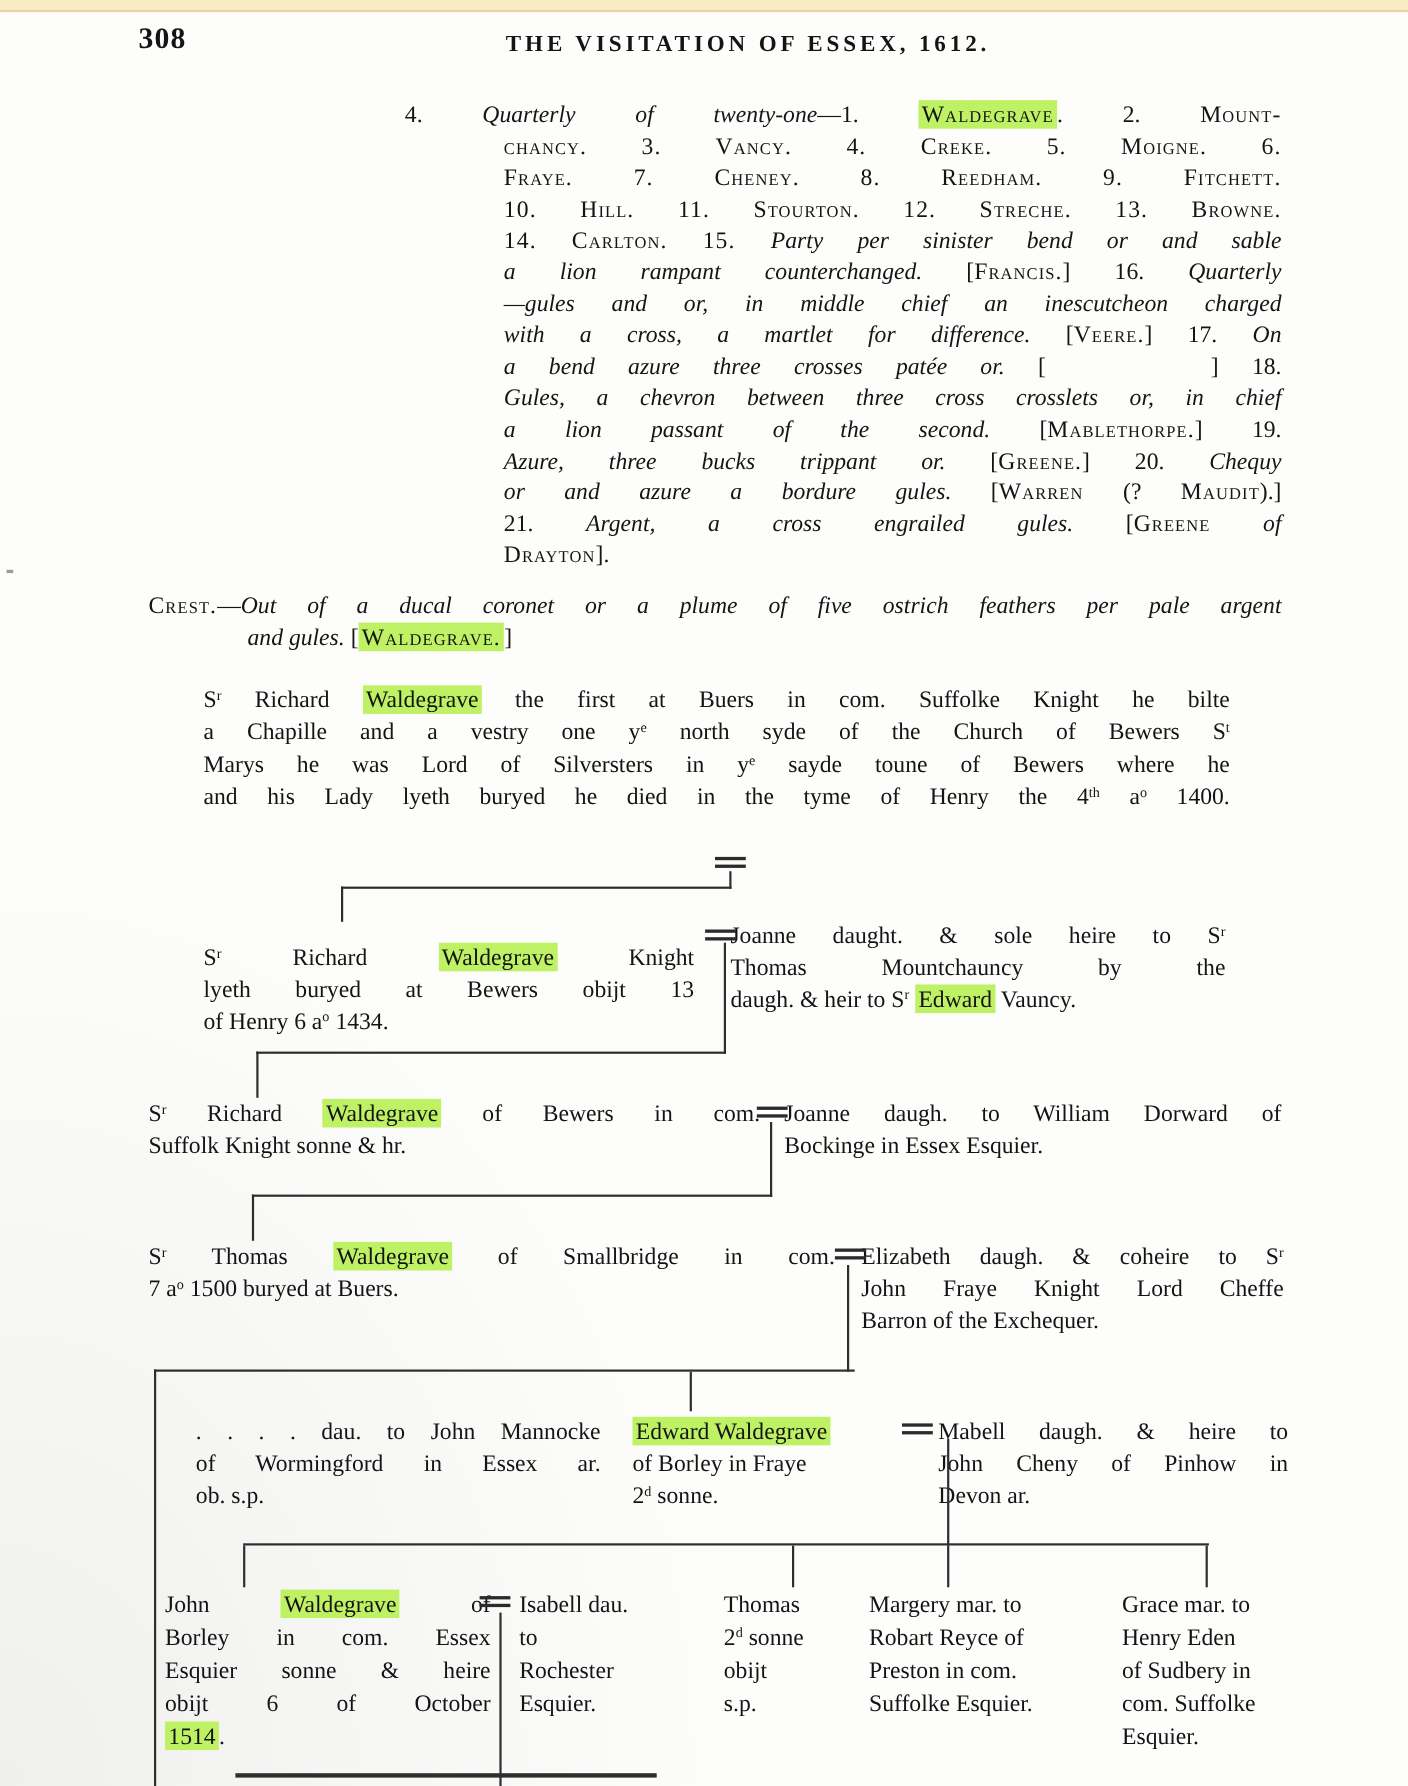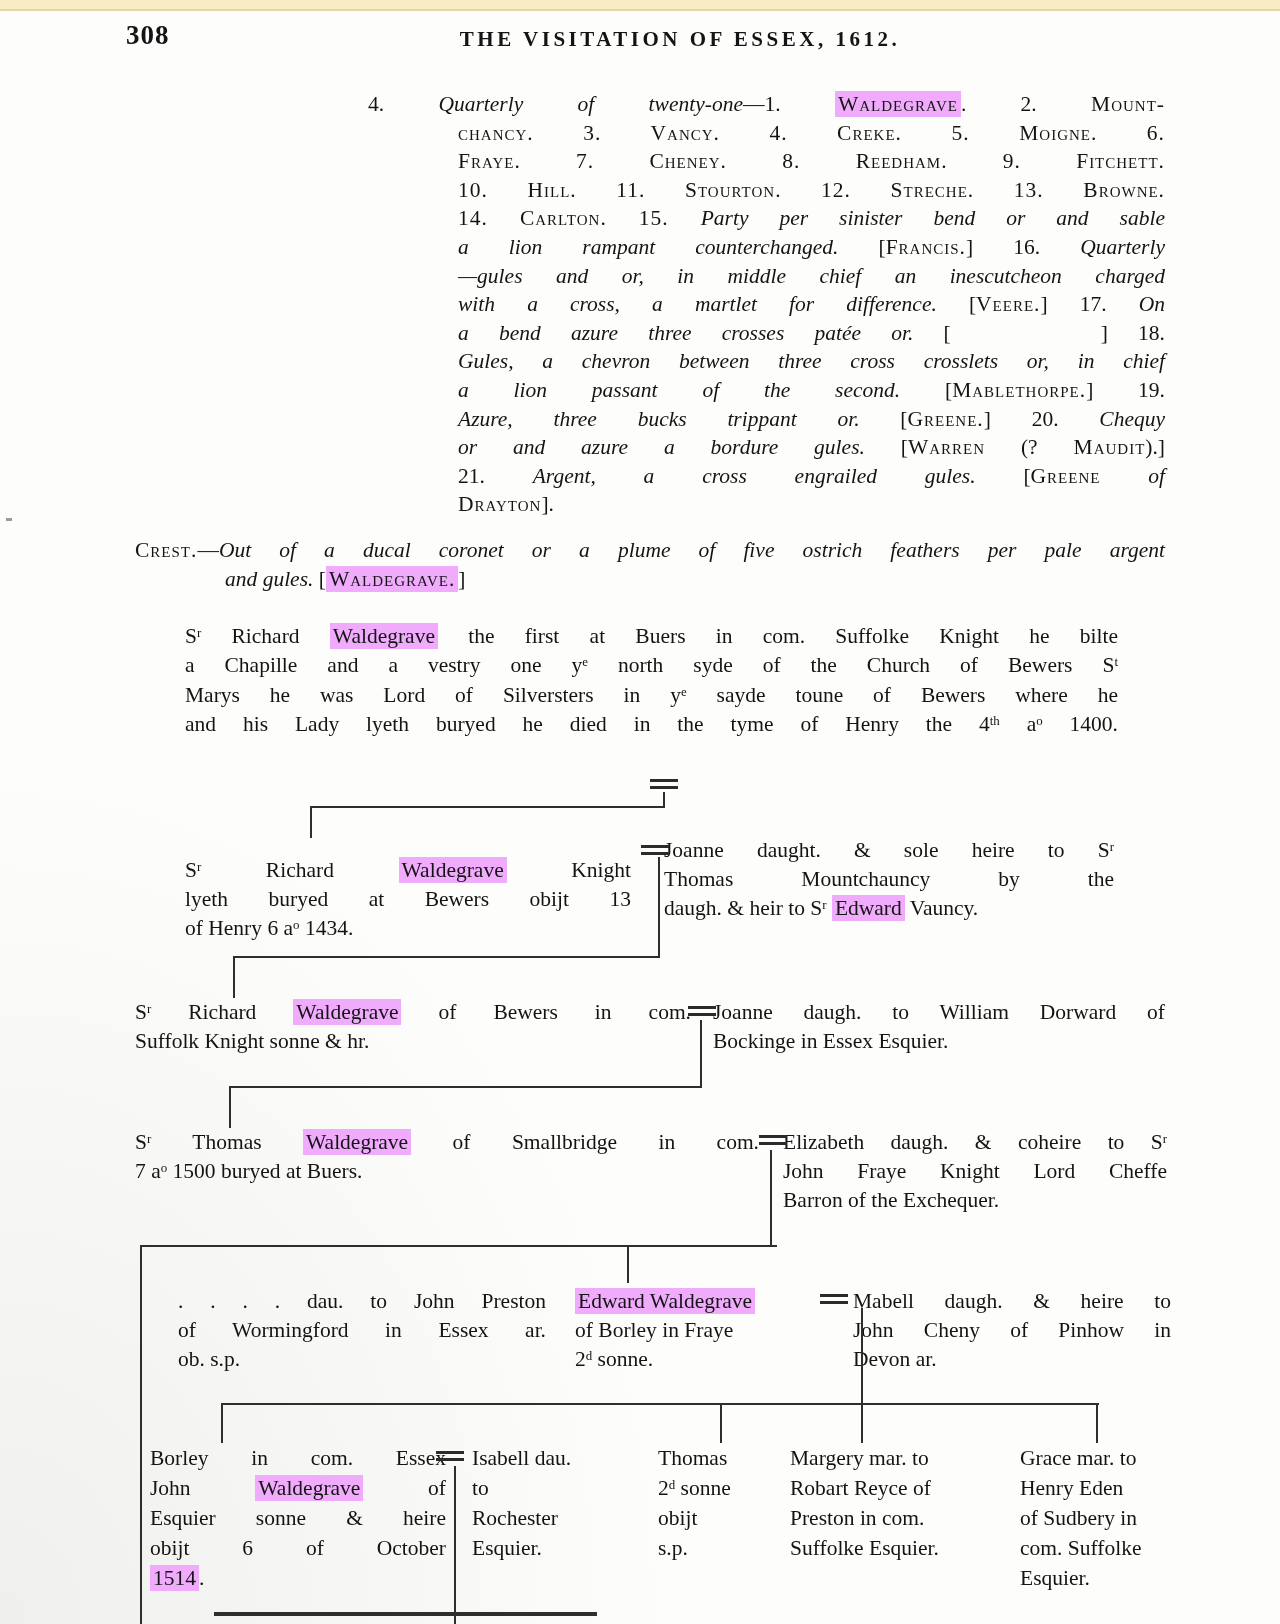--- a/index.html
+++ b/index.html
@@ -46,21 +46,21 @@
   .g6c3{left:658px;top:1443px;width:125px;}
   .g6c4{left:790px;top:1443px;width:218px;}
   .g6c5{left:1020px;top:1443px;width:190px;}
 
   .just .ln{text-align:justify;text-align-last:justify;}
   .just .ln.last{text-align:left;text-align-last:auto;}
   .justall .ln{text-align:justify;text-align-last:justify;}
 
   .i{font-style:italic;}
   .sc{font-variant:small-caps;letter-spacing:1px;}
-  .hl{background:#f0abfc;padding:1px 3px;}
+  .hl{background:#bef264;padding:1px 3px;}
   .sup{font-size:0.6em;vertical-align:0.5em;line-height:0;}
   .gap{display:inline-block;width:150px;}
 
   
   .mk{position:absolute;width:28px;height:4px;
       border-top:3px solid #2b2b2b;border-bottom:3px solid #2b2b2b;}
   .tl{position:absolute;background:#2e2e2e;}
   .speck{position:absolute;left:6px;top:518px;width:6px;height:3px;background:#9a9a97;}
 </style>
 </head>
@@ -126,38 +126,38 @@
       <div class="ln"><span>S</span><span class="sup">r</span><span> Thomas </span><span class="hl">Waldegrave</span><span> of Smallbridge in com.</span></div>
       <div class="ln last"><span>7 a</span><span class="sup">o</span><span> 1500 buryed at Buers.</span></div>
     </div>
   <div class="tb g4r just">
       <div class="ln"><span>Elizabeth daugh. &amp; coheire to S</span><span class="sup">r</span></div>
       <div class="ln"><span>John Fraye Knight Lord Cheffe</span></div>
       <div class="ln last"><span>Barron of the Exchequer.</span></div>
     </div>
 
   <div class="tb g5c1 just">
-      <div class="ln"><span>. . . . dau. to John Preston</span></div>
+      <div class="ln"><span>. . . . dau. to John Mannocke</span></div>
       <div class="ln"><span>of Wormingford in Essex ar.</span></div>
       <div class="ln last"><span>ob. s.p.</span></div>
     </div>
   <div class="tb g5c2">
       <div class="ln"><span class="hl">Edward Waldegrave</span></div>
       <div class="ln"><span>of Borley in Fraye</span></div>
       <div class="ln last"><span>2</span><span class="sup">d</span><span> sonne.</span></div>
     </div>
   <div class="tb g5c3 just">
       <div class="ln"><span>Mabell daugh. &amp; heire to</span></div>
       <div class="ln"><span>John Cheny of Pinhow in</span></div>
       <div class="ln last"><span>Devon ar.</span></div>
     </div>
 
   <div class="tb g6 g6c1 just">
+      <div class="ln"><span>John </span><span class="hl">Waldegrave</span><span> of</span></div>
       <div class="ln"><span>Borley in com. Essex</span></div>
-      <div class="ln"><span>John </span><span class="hl">Waldegrave</span><span> of</span></div>
       <div class="ln"><span>Esquier sonne &amp; heire</span></div>
       <div class="ln"><span>obijt 6 of October</span></div>
       <div class="ln last"><span class="hl">1514</span><span>.</span></div>
     </div>
   <div class="tb g6 g6c2">
       <div class="ln"><span>Isabell dau.</span></div>
       <div class="ln"><span>to</span></div>
       <div class="ln"><span>Rochester</span></div>
       <div class="ln last"><span>Esquier.</span></div>
     </div>

